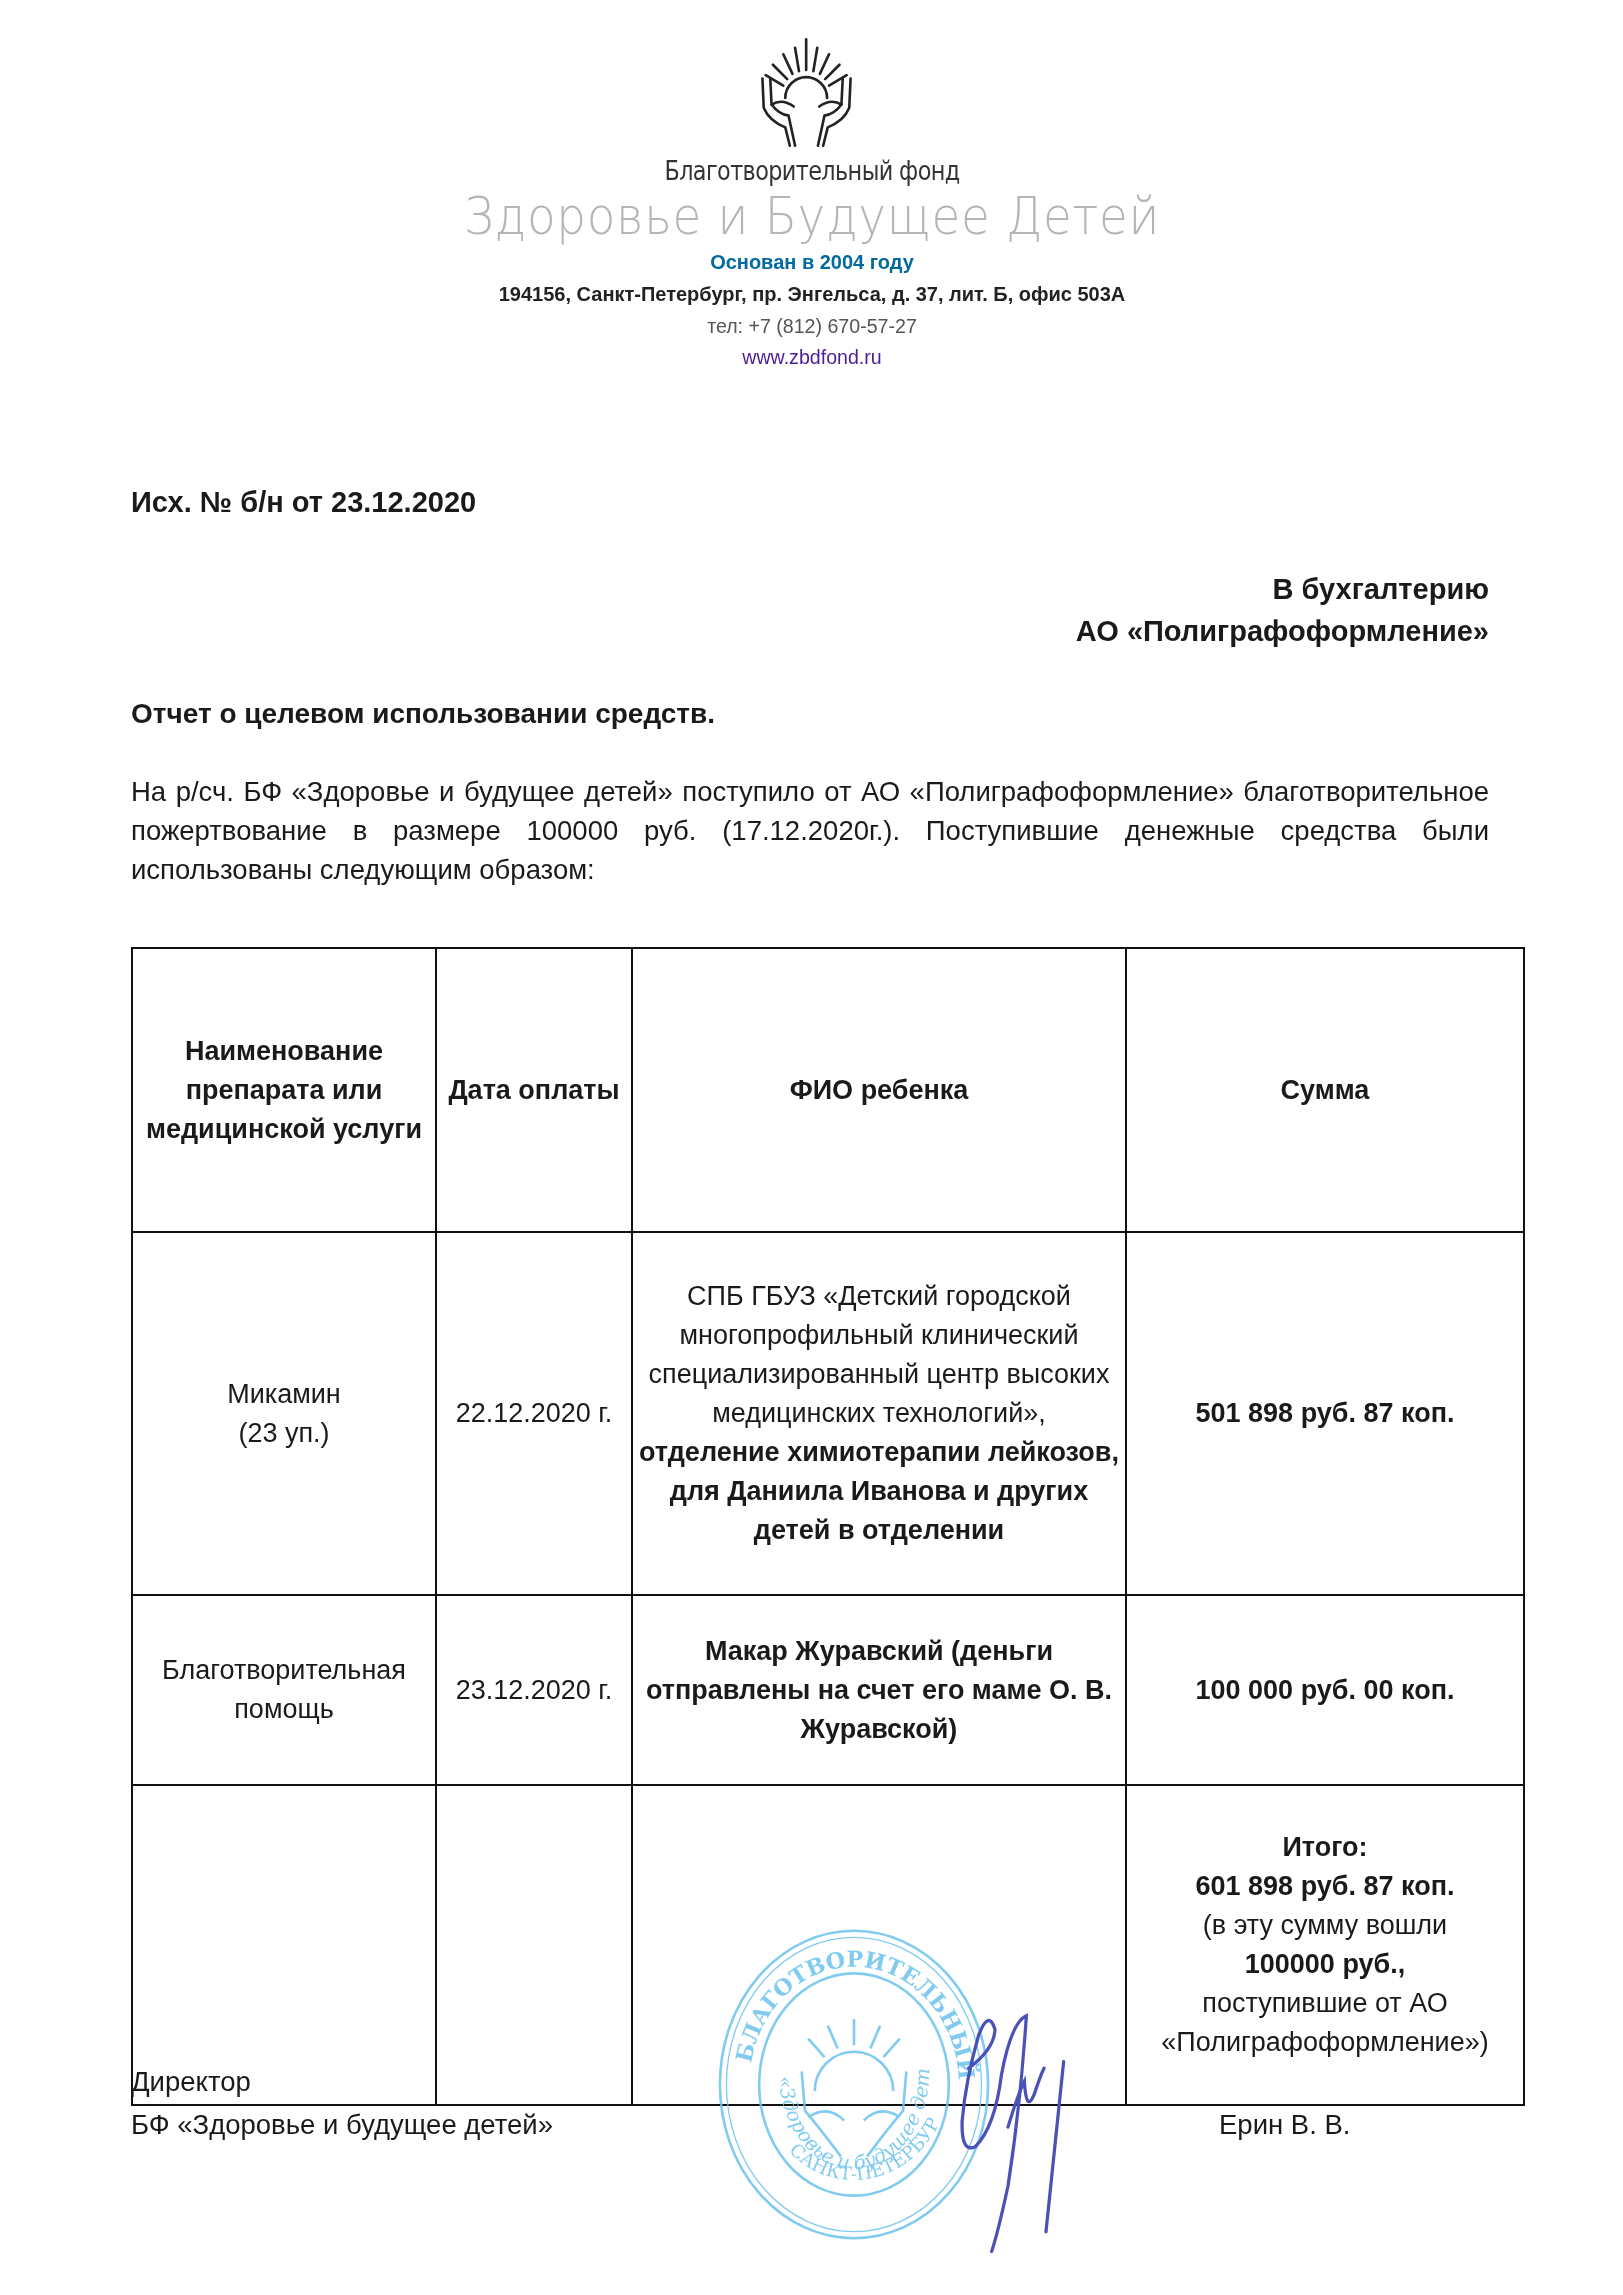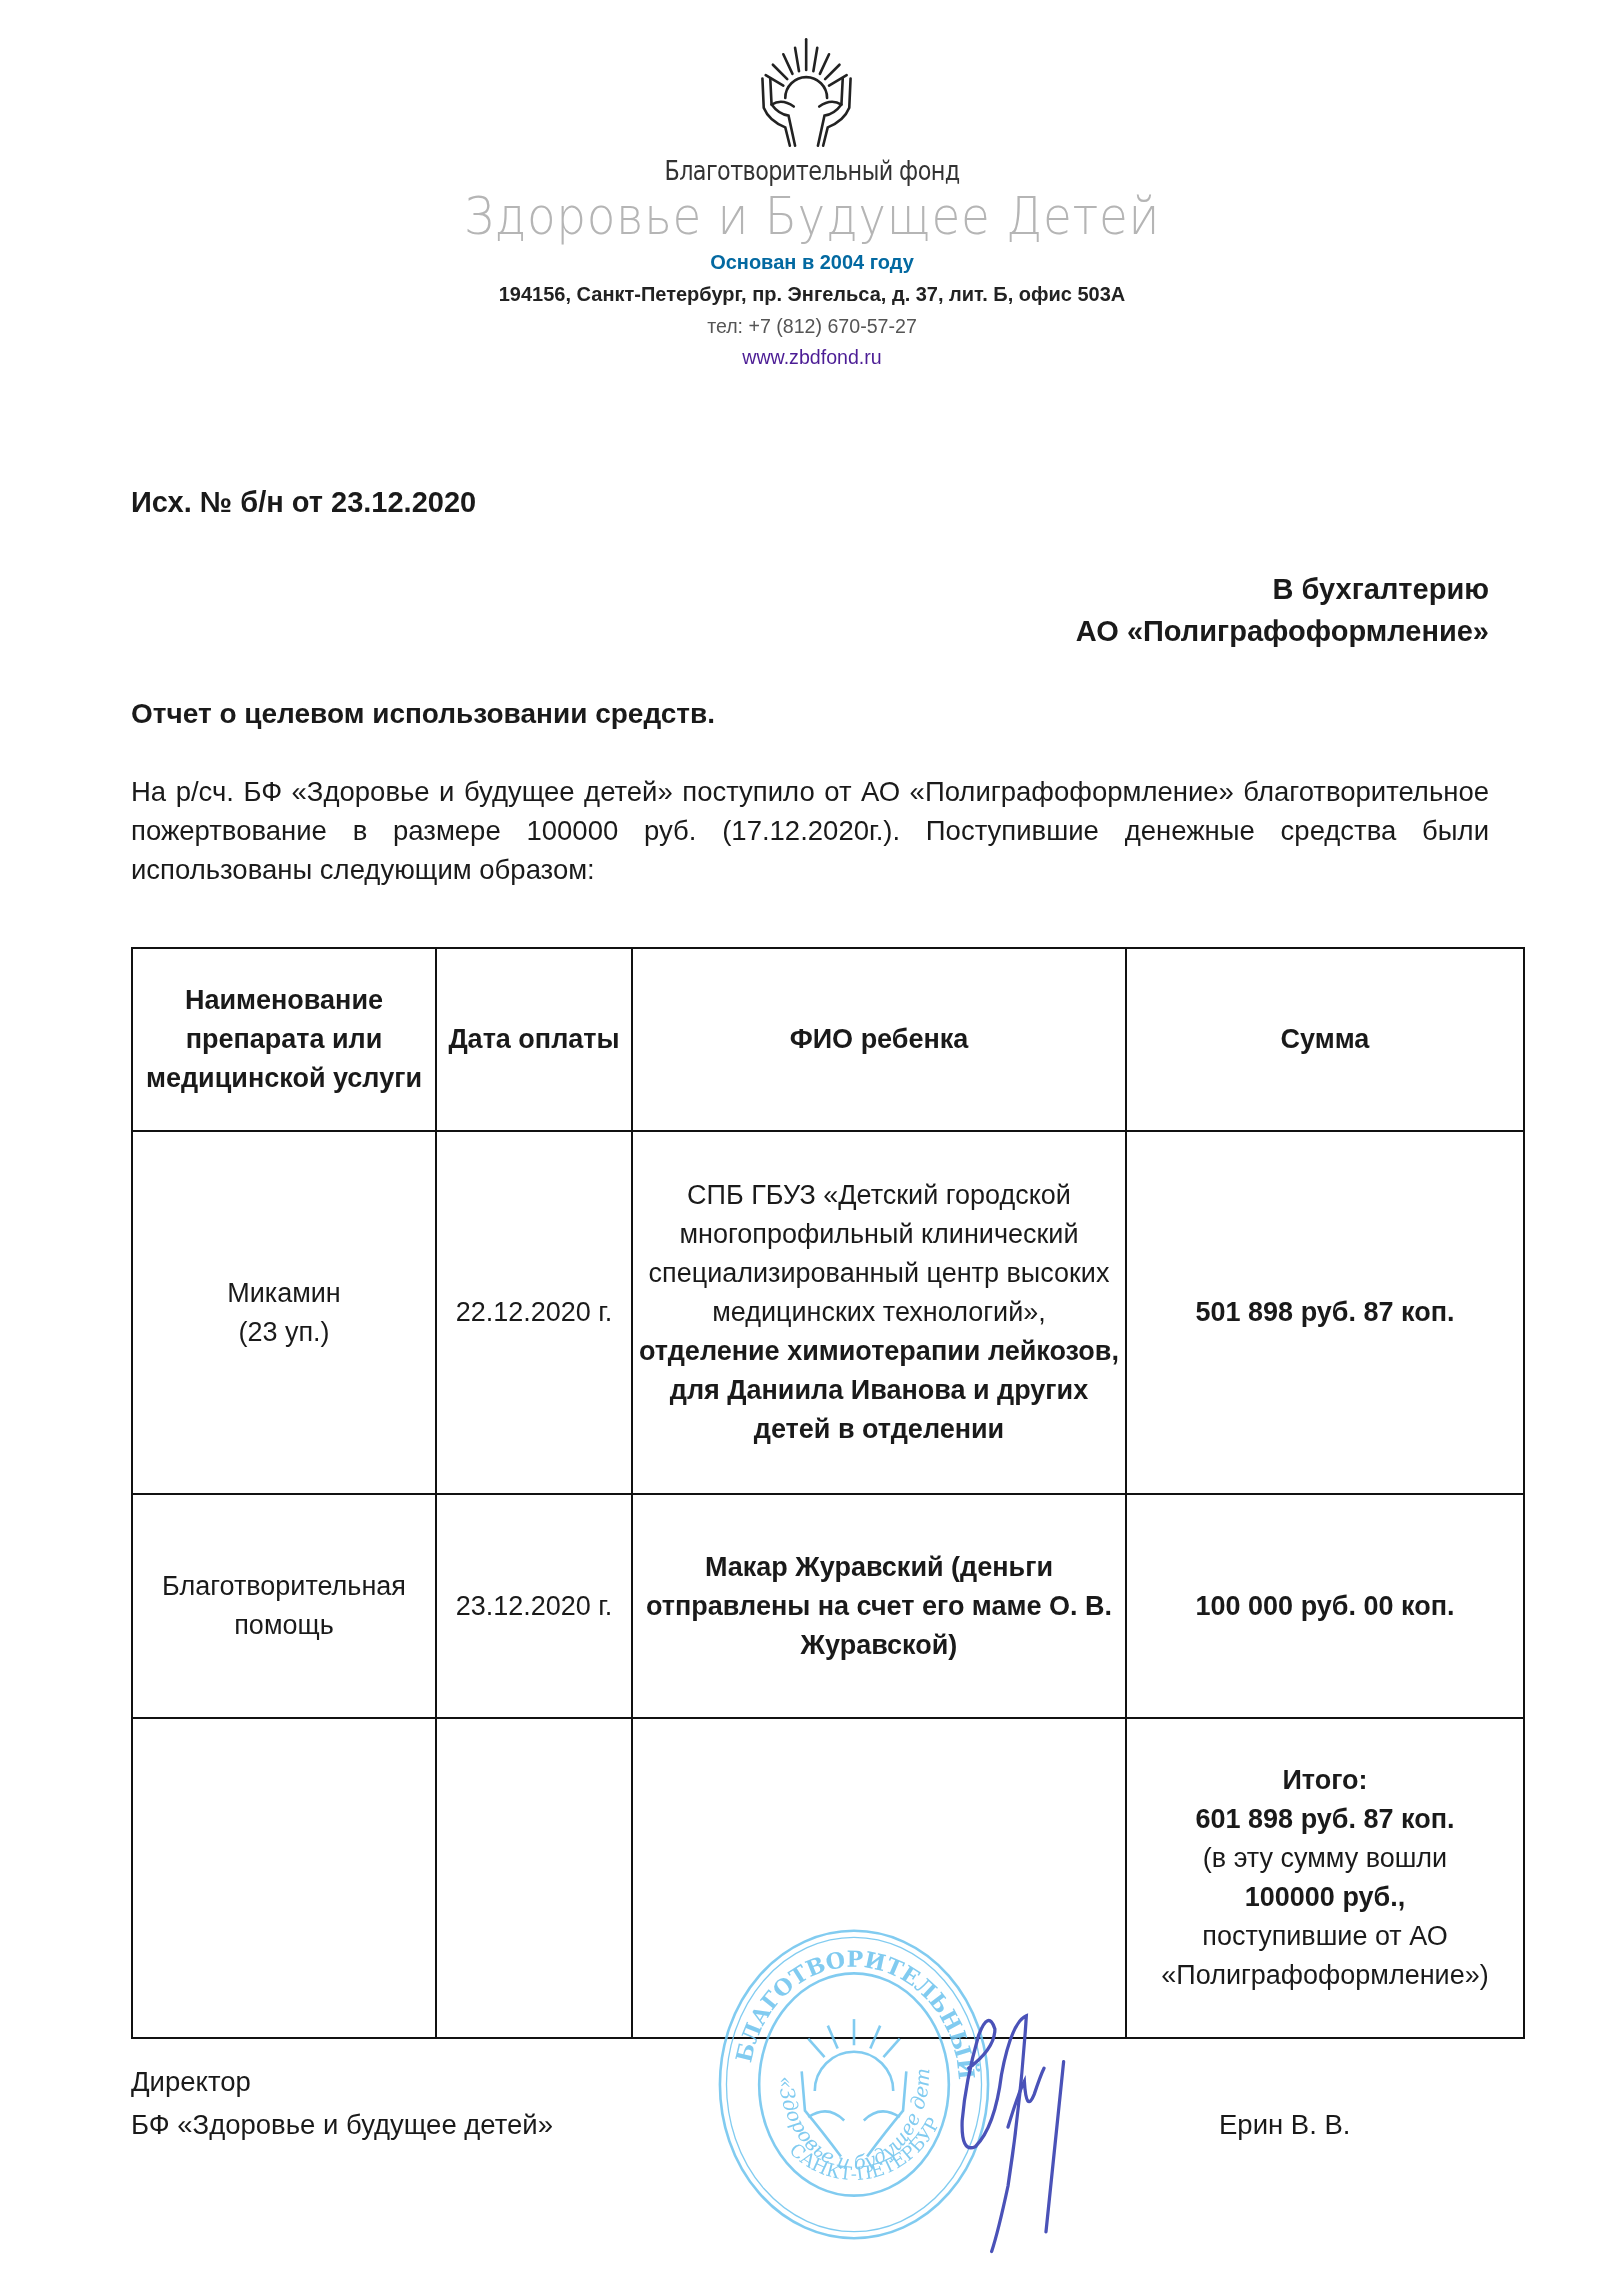--- a/index.html
+++ b/index.html
@@ -26,23 +26,23 @@
   #intro { left: 131px; top: 772px; width: 1358px; font-size: 27.5px; line-height: 39px; text-align: justify; text-align-last: left; }
   
   #report-table {
     left: 131px; top: 947px; width: 1393px; border-collapse: collapse; table-layout: fixed;
   }
   #report-table td, #report-table th {
     border: 2px solid #111; text-align: center; vertical-align: middle; font-size: 27px; line-height: 39px; padding: 0 5.2px;
   }
   #report-table th { font-weight: bold; }
   .col1 { width: 304px; } .col2 { width: 196px; } .col3 { width: 494px; } .col4 { width: 398px; }
-  .row-head { height: 183px; }
+  .row-head { height: 284px; }
   .row-1 { height: 363px; }
-  .row-2 { height: 224px; }
+  .row-2 { height: 190px; }
   .row-total { height: 320px; }
   .b { font-weight: bold; }
   
   #sig-title { left: 131px; top: 2066px; font-size: 27.5px; }
   #sig-org { left: 131px; top: 2109px; font-size: 27.5px; }
   #sig-name { left: 1219px; top: 2109px; font-size: 27.5px; }
   #stamp { left: 710px; top: 1921px; width: 288px; height: 327px; opacity: 0.85; }
   #signature { left: 949px; top: 1970px; width: 190px; height: 288px; }
 </style>
 </head>

